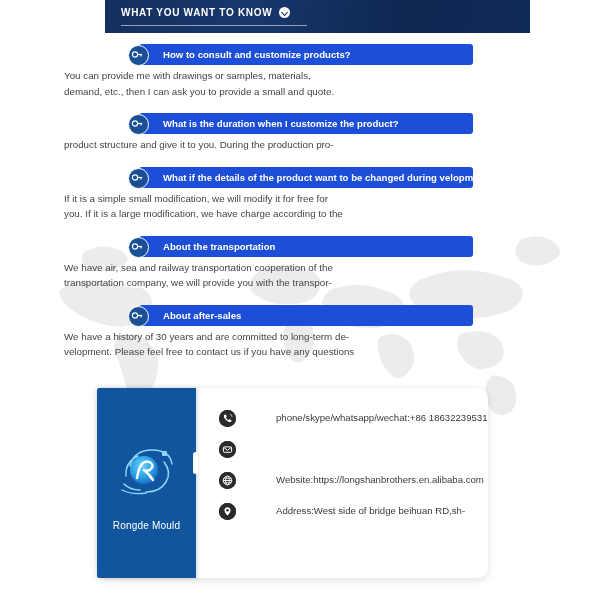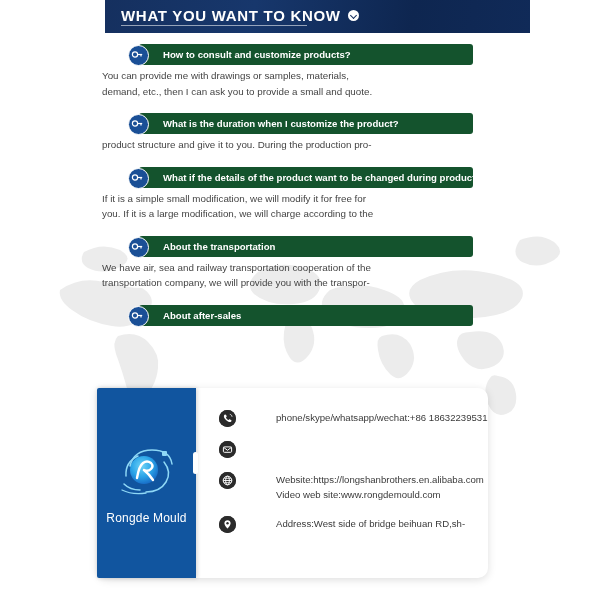--- a/index.html
+++ b/index.html
@@ -34,21 +34,21 @@
     z-index: 3;
   }
   .header-inner {
     position: absolute;
     left: 16px; top: 7px;
     display: flex;
     align-items: center;
   }
   .header-title {
     color: #ffffff;
-    font-size: 15px;
+    font-size: 10px;
     font-weight: bold;
     letter-spacing: 0.7px;
     white-space: nowrap;
   }
   .header-chevron {
     width: 11px; height: 11px;
     border-radius: 50%;
     background: #ffffff;
     margin-left: 7px;
     position: relative;
@@ -78,21 +78,21 @@
     left: 0; top: 44px;
     width: 600px;
     z-index: 2;
   }
   .faq-item { position: relative; margin-bottom: 14px; }
 
   .faq-bar {
     position: absolute;
     left: 139px; top: 0;
     width: 334px; height: 21px;
-    background: #14532d;
+    background: #1d4ed8;
     border-radius: 3px;
     display: flex;
     align-items: center;
   }
   .faq-question {
     color: #ffffff;
     font-size: 9.6px;
     font-weight: bold;
     margin-left: 24px;
     white-space: nowrap;
@@ -103,21 +103,21 @@
     width: 19px; height: 19px;
     border-radius: 50%;
     background: #1a4f96;
     border: 1.2px solid #ffffff;
     z-index: 3;
   }
   .key-badge svg { display: block; }
 
   .faq-answer {
     margin: 0;
-    padding: 24px 0 0 102px;
+    padding: 24px 0 0 64px;
     width: 320px;
     color: #444444;
     font-size: 9.8px;
     line-height: 15.5px;
   }
   .faq-answer span { display: block; white-space: nowrap; }
 
   
   .footer-card {
     position: absolute;
@@ -147,22 +147,22 @@
   }
   .brand-inner {
     position: absolute;
     left: 0; top: 58px;
     width: 99px;
     text-align: center;
   }
   .brand-logo { width: 62px; height: 52px; margin: 0 auto; display: block; }
   .brand-name {
     color: #ffffff;
-    font-size: 12px;
-    margin-top: 13px;
+    font-size: 10px;
+    margin-top: 22px;
     letter-spacing: 0.2px;
   }
 
   
   .contact-list {
     position: absolute;
     left: 122px; top: 22px;
     width: 265px;
     z-index: 4;
   }
@@ -258,25 +258,25 @@
 
   <div class="faq-item">
     <span class="key-badge">
       <svg width="17" height="17" viewBox="0 0 17 17" xmlns="http://www.w3.org/2000/svg">
         <circle cx="6" cy="8.5" r="2.6" fill="none" stroke="#ffffff" stroke-width="1.2"></circle>
         <line x1="8.6" y1="8.5" x2="13.2" y2="8.5" stroke="#ffffff" stroke-width="1.2"></line>
         <line x1="12" y1="8.5" x2="12" y2="10.6" stroke="#ffffff" stroke-width="1.2"></line>
       </svg>
     </span>
     <div class="faq-bar">
-      <div class="faq-question">What if the details of the product want to be changed during production?</div>
+      <div class="faq-question">What if the details of the product want to be changed during velopment?</div>
     </div>
     <p class="faq-answer">
       <span>If it is a simple small modification, we will modify it for free for</span>
-      <span>you. If it is a large modification, we will charge according to the</span>
+      <span>you. If it is a large modification, we have charge according to the</span>
     </p>
   </div>
 
   <div class="faq-item">
     <span class="key-badge">
       <svg width="17" height="17" viewBox="0 0 17 17" xmlns="http://www.w3.org/2000/svg">
         <circle cx="6" cy="8.5" r="2.6" fill="none" stroke="#ffffff" stroke-width="1.2"></circle>
         <line x1="8.6" y1="8.5" x2="13.2" y2="8.5" stroke="#ffffff" stroke-width="1.2"></line>
         <line x1="12" y1="8.5" x2="12" y2="10.6" stroke="#ffffff" stroke-width="1.2"></line>
       </svg>
@@ -294,20 +294,24 @@
     <span class="key-badge">
       <svg width="17" height="17" viewBox="0 0 17 17" xmlns="http://www.w3.org/2000/svg">
         <circle cx="6" cy="8.5" r="2.6" fill="none" stroke="#ffffff" stroke-width="1.2"></circle>
         <line x1="8.6" y1="8.5" x2="13.2" y2="8.5" stroke="#ffffff" stroke-width="1.2"></line>
         <line x1="12" y1="8.5" x2="12" y2="10.6" stroke="#ffffff" stroke-width="1.2"></line>
       </svg>
     </span>
     <div class="faq-bar">
       <div class="faq-question">About after-sales</div>
     </div>
+    <p class="faq-answer">
+      <span>We have a history of 30 years and are committed to long-term de-</span>
+      <span>velopment. Please feel free to contact us if you have any questions</span>
+    </p>
   </div>
 
 </div>
 
 <div class="footer-card">
   <div class="contact-list">
 
     <div class="contact-row">
       <span class="contact-icon">
         <svg width="17" height="17" viewBox="0 0 17 17" xmlns="http://www.w3.org/2000/svg">
@@ -337,21 +341,20 @@
           <circle cx="8.5" cy="8.5" r="8.5" fill="#2b2b2b"></circle>
           <circle cx="8.5" cy="8.5" r="4.3" fill="none" stroke="#ffffff" stroke-width="1"></circle>
           <ellipse cx="8.5" cy="8.5" rx="1.9" ry="4.3" fill="none" stroke="#ffffff" stroke-width="0.9"></ellipse>
           <line x1="4.2" y1="8.5" x2="12.8" y2="8.5" stroke="#ffffff" stroke-width="0.9"></line>
           <line x1="5.1" y1="6.3" x2="11.9" y2="6.3" stroke="#ffffff" stroke-width="0.8"></line>
           <line x1="5.1" y1="10.7" x2="11.9" y2="10.7" stroke="#ffffff" stroke-width="0.8"></line>
         </svg>
       </span>
       <div class="contact-text">
         <span>Website:https://longshanbrothers.en.alibaba.com</span>
-        <span>Video web site:www.rongdemould.com</span>
       </div>
     </div>
 
     <div class="contact-row">
       <span class="contact-icon">
         <svg width="17" height="17" viewBox="0 0 17 17" xmlns="http://www.w3.org/2000/svg">
           <circle cx="8.5" cy="8.5" r="8.5" fill="#2b2b2b"></circle>
           <path d="M8.5 4.2c-1.8 0-3.1 1.3-3.1 3 0 2.2 3.1 5.4 3.1 5.4s3.1-3.2 3.1-5.4c0-1.7-1.3-3-3.1-3z" fill="#ffffff"></path>
           <circle cx="8.5" cy="7.2" r="1.2" fill="#2b2b2b"></circle>
         </svg>

